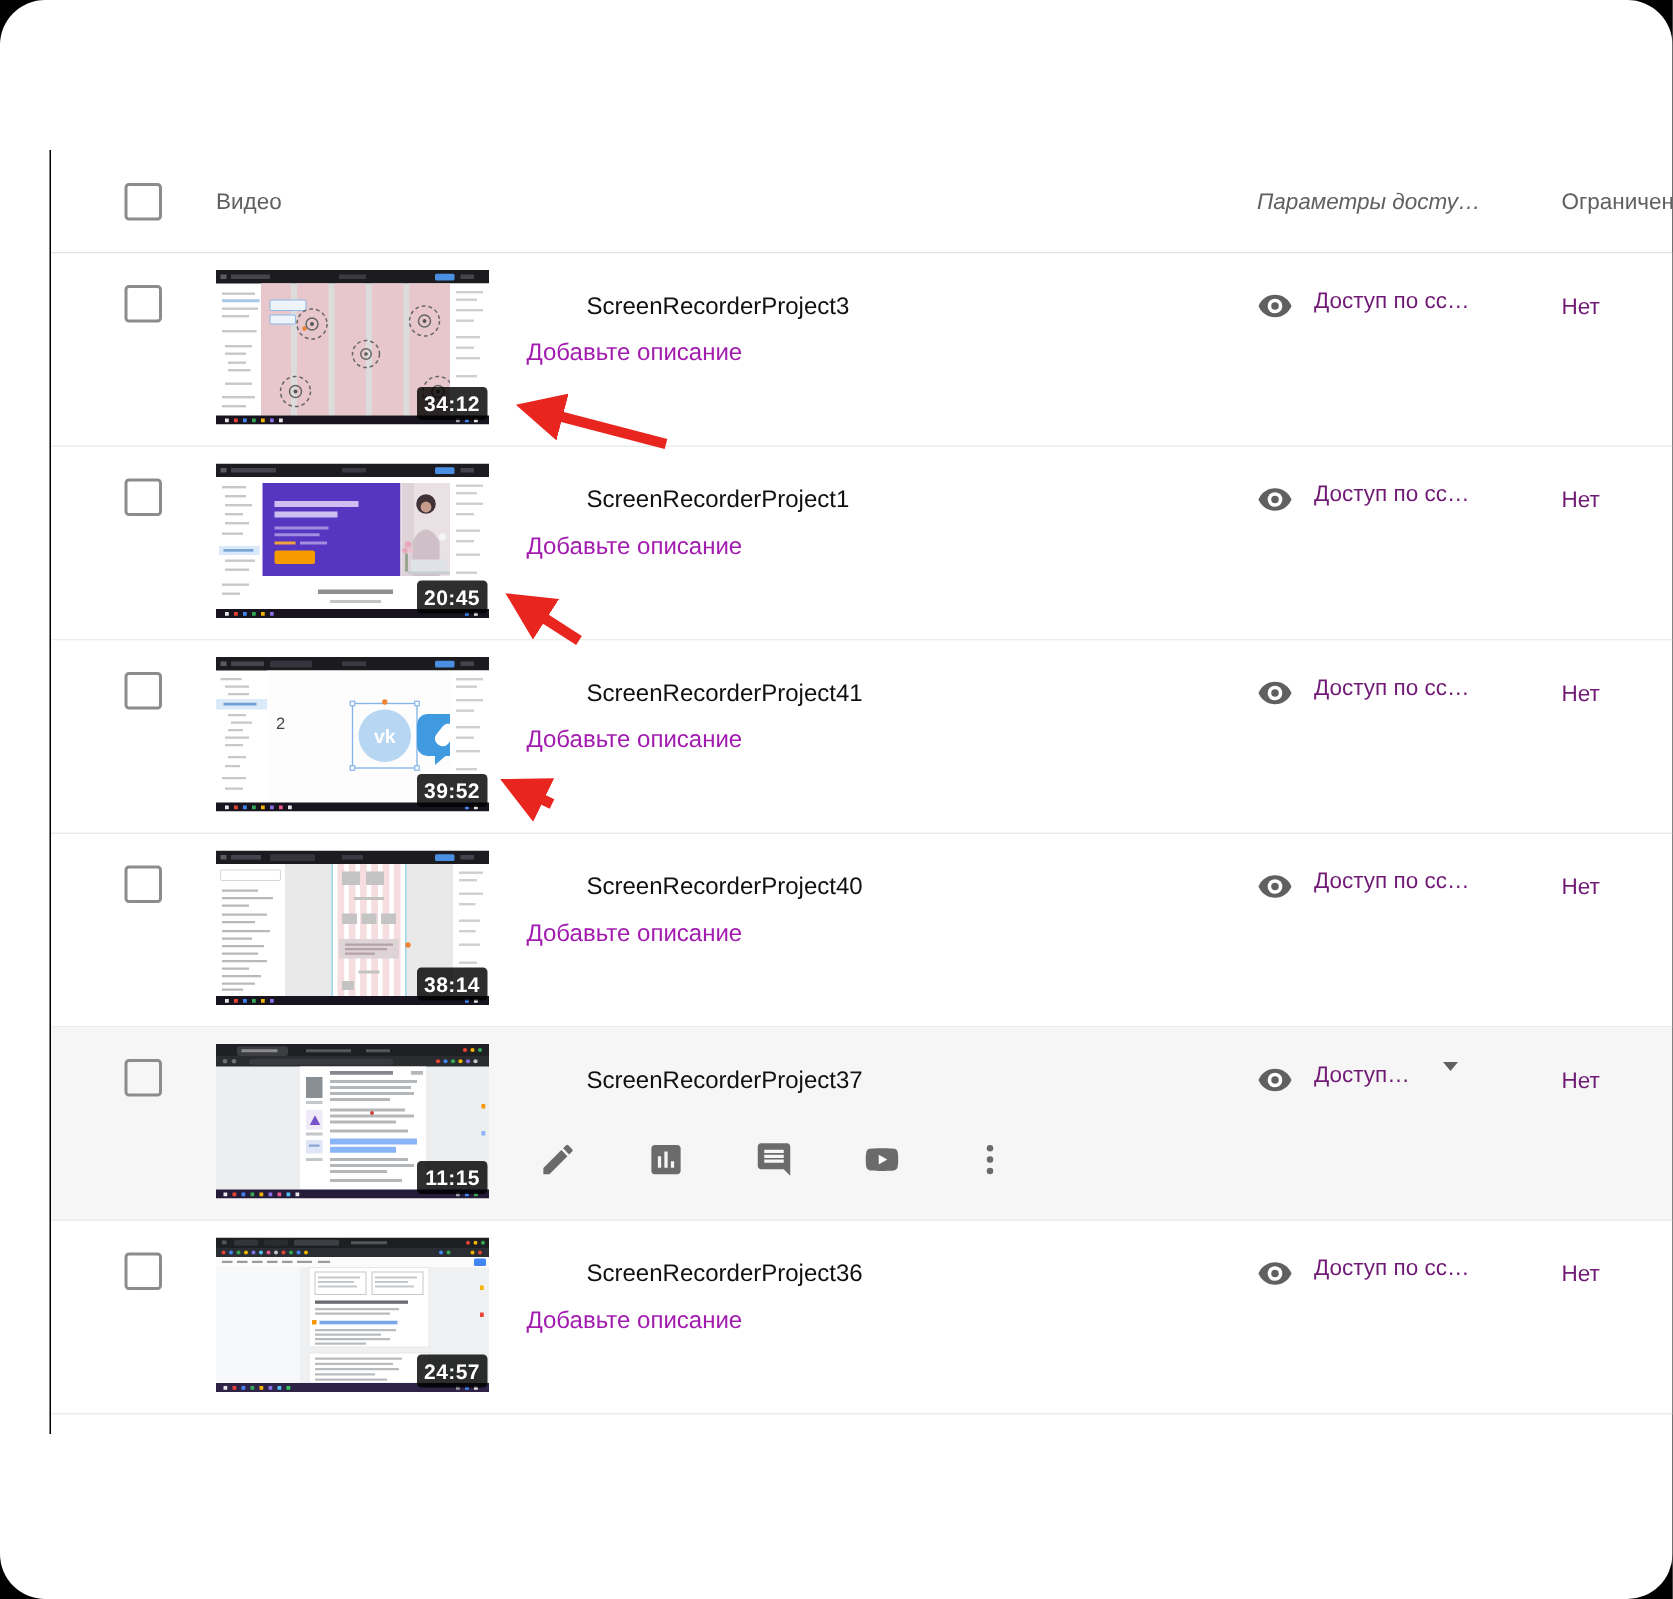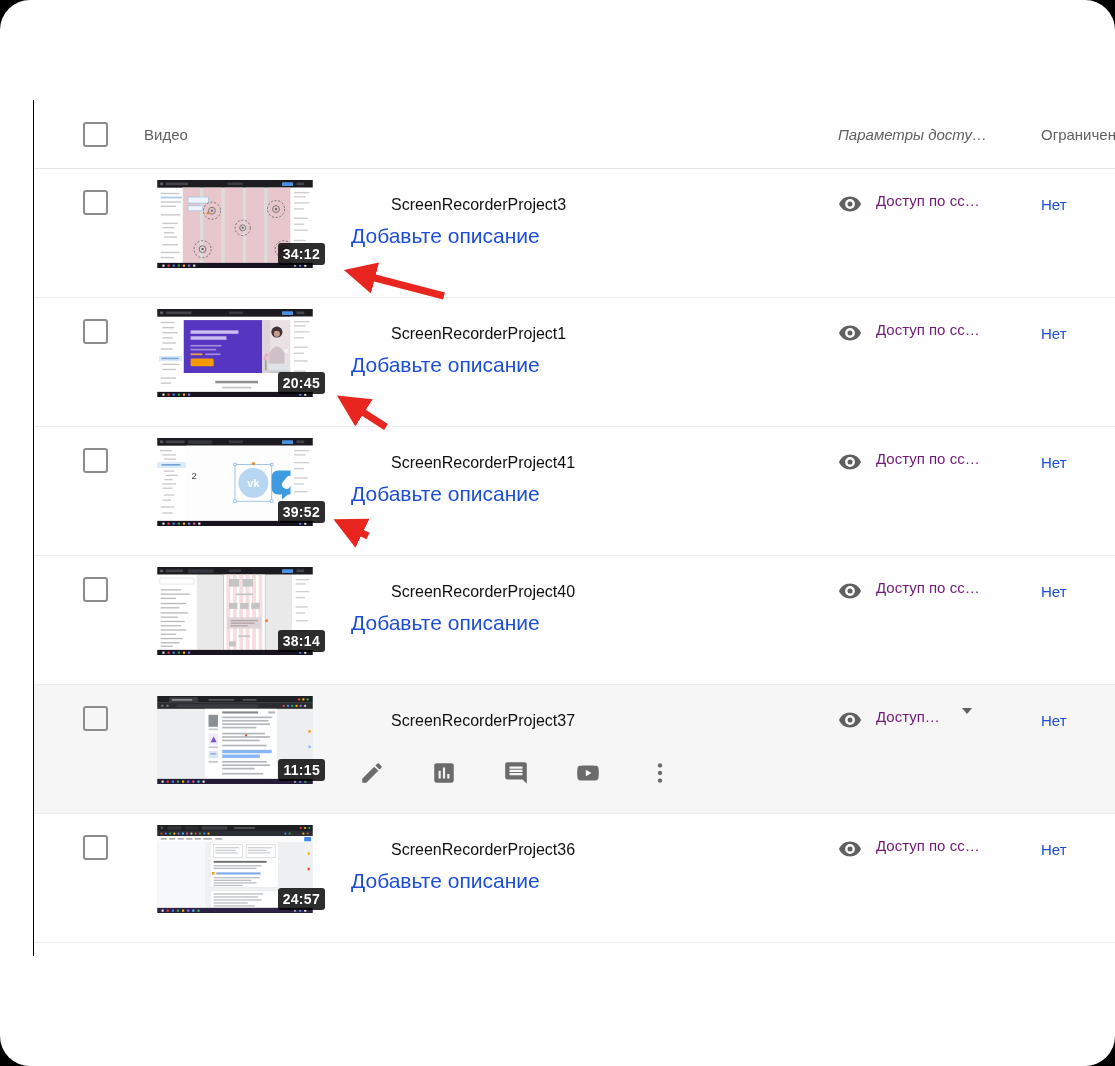--- a/index.html
+++ b/index.html
@@ -12,37 +12,37 @@
   .header-row{position:relative;height:68px;border-bottom:1px solid #e4e4e4;}
   .row{position:relative;height:128px;border-bottom:1px solid #ececec;background:#fff;}
   .row.hovered{background:#f6f6f6;}
   .checkbox{position:absolute;left:49px;width:21px;height:21px;border:2px solid #8c8c8c;border-radius:3px;background:transparent;}
   .header-row .checkbox{top:22px;}
   .row .checkbox{top:21px;}
   .header-label{position:absolute;top:26px;font-size:15px;color:#606060;white-space:nowrap;}
   .hl-video{left:110px;}
   .hl-access{left:804px;font-style:italic;}
   .hl-restrict{left:1007px;}
-  .thumb{position:absolute;left:110px;top:11px;width:182px;height:88px;cursor:pointer;}
+  .thumb{position:absolute;left:110px;top:11px;width:182px;height:103px;cursor:pointer;}
   .thumb svg{display:block;width:100%;height:100%;}
   .duration{position:absolute;right:1px;bottom:3px;background:rgba(0,0,0,0.82);color:#fff;
     font-size:14px;font-weight:700;padding:2px 5px;border-radius:3px;letter-spacing:.3px;line-height:1.3;}
   .titleblock{position:absolute;left:317px;top:26px;max-width:440px;}
   .title{font-size:16px;color:#101010;line-height:19px;white-space:nowrap;margin-left:40px;}
-  .desc{margin-top:13px;font-size:21px;color:#1d4ed8;line-height:18px;}
+  .desc{margin-top:13px;font-size:16px;color:#a21caf;line-height:18px;}
   .actions{position:absolute;left:325px;top:75px;display:flex;gap:46px;align-items:center;}
   .actions .abtn{width:26px;height:26px;cursor:pointer;}
   .actions svg{width:26px;height:26px;fill:#6b6b6b;display:block;}
   .access{position:absolute;left:804px;top:23px;display:flex;align-items:flex-start;gap:14px;
     font-size:15px;color:#701a75;white-space:nowrap;}
   .access .eye{width:24px;height:24px;flex:0 0 auto;}
   .access .eye svg{width:24px;height:24px;fill:#606060;display:block;}
   .caret{width:0;height:0;border-left:5px solid transparent;border-right:5px solid transparent;
     border-top:6px solid #606060;margin-left:8px;}
-  .restrict{position:absolute;left:1007px;top:27px;font-size:15px;color:#1d4ed8;white-space:nowrap;}
+  .restrict{position:absolute;left:1007px;top:27px;font-size:15px;color:#701a75;white-space:nowrap;}
   .arrows{position:absolute;inset:0;pointer-events:none;}
   .arrows svg{display:block;width:1115px;height:1066px;}
   svg text{font-family:"Liberation Sans",sans-serif;}
 </style>
 </head>
 <body>
 
 <div class="screen">
   <div class="table">
 

